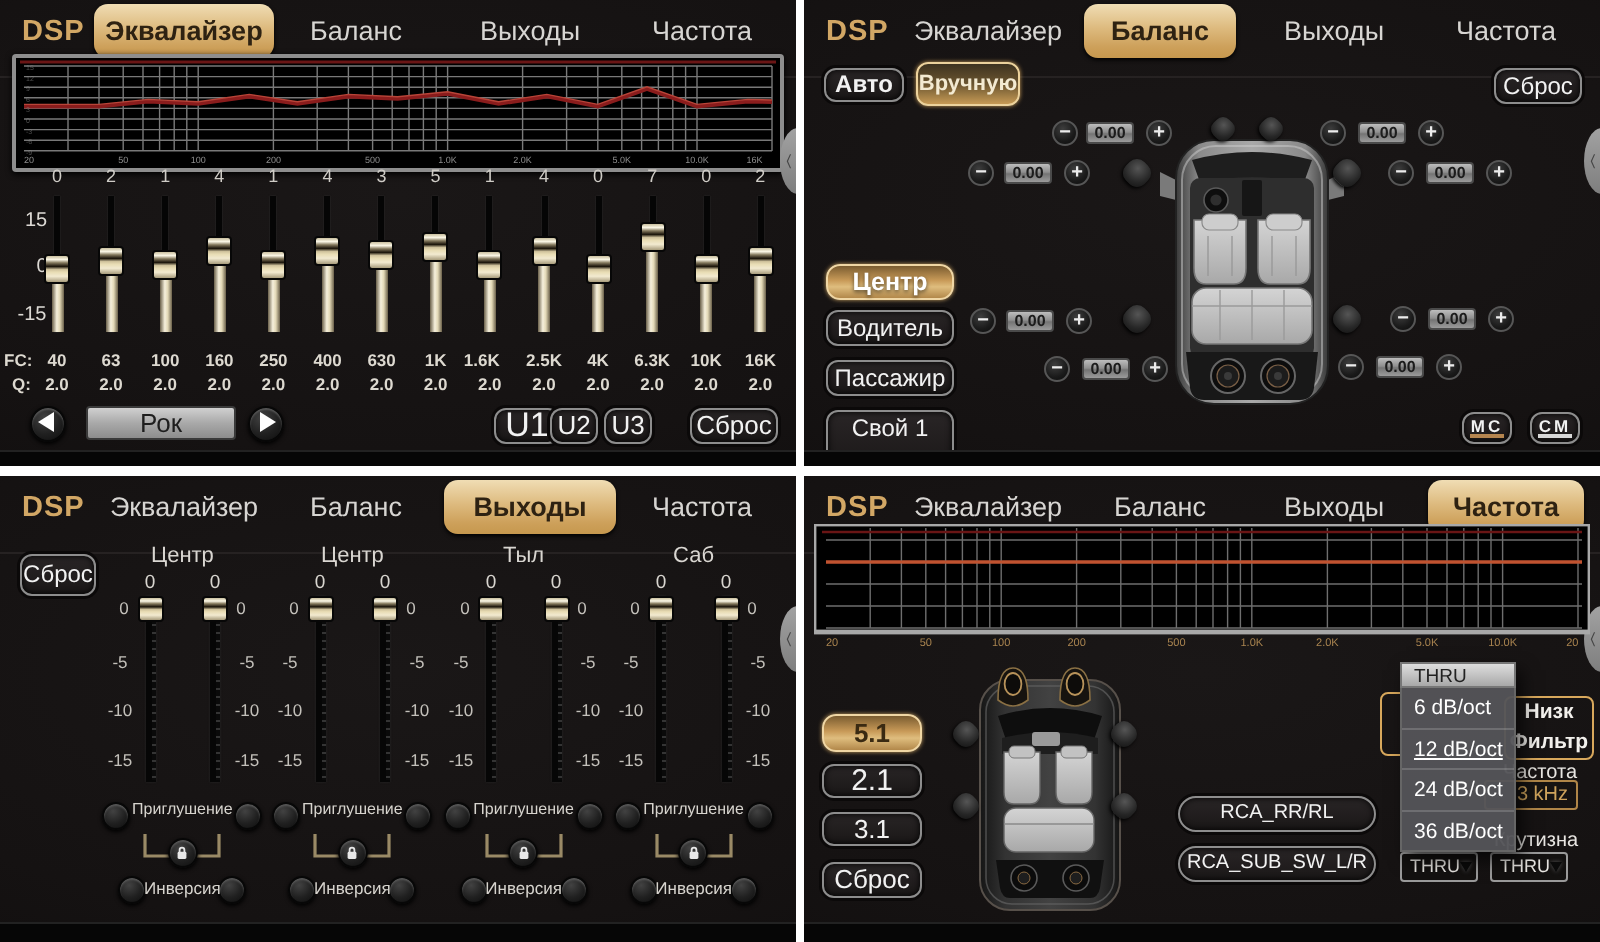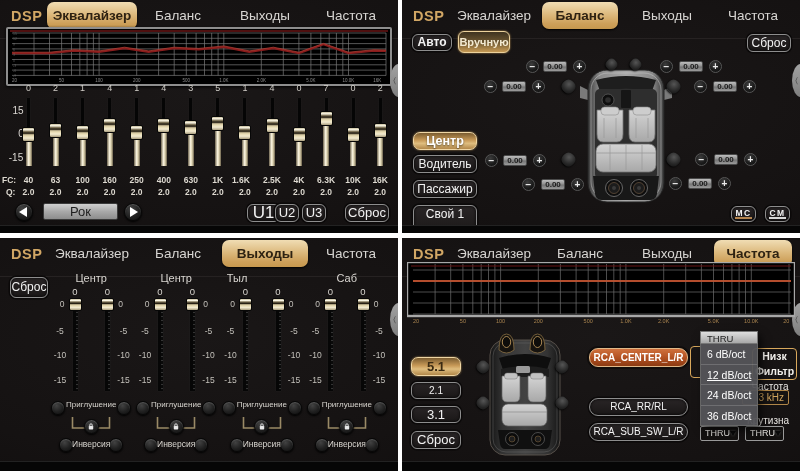--- a/index.html
+++ b/index.html
@@ -356,21 +356,21 @@
       <path d="M1.5,1 L1.5,12 L38.5,12 L38.5,1" fill="none" stroke="#9a8a66" stroke-width="1.6"></path>
     </svg>
     <div class="circ" style="left:168.8px;top:181px;width:15px;height:15px"></div>
     <svg style="position:absolute;left:173.2px;top:185px" width="6" height="7">
       <rect x=".8" y="2.9" width="4.4" height="3.6" rx=".7" fill="#e8e8e8"></rect>
       <path d="M1.8,3.2 V2 a1.2,1.2 0 0 1 2.4,0 V3.2" fill="none" stroke="#e8e8e8" stroke-width=".9"></path>
     </svg>
     <div class="circ" style="left:144.2px;top:200.0px;width:14px;height:14px"></div>
     <div class="circ" style="left:194.2px;top:200.0px;width:14px;height:14px"></div>
     <div style="position:absolute;left:148.2px;top:201px;width:56px;text-align:center;font-size:8.5px;color:#d7d4ce">Инверсия</div>
-    <div style="position:absolute;left:226.8px;top:34px;width:70px;text-align:left;font-size:11px;color:#d9d6d1">Тыл</div>
+    <div style="position:absolute;left:226.8px;top:34px;width:70px;text-align:center;font-size:11px;color:#d9d6d1">Тыл</div>
     <div style="position:absolute;left:235.5px;top:48px;width:20px;text-align:center;font-size:9.5px;color:#d9d6d0">0</div>
     <div style="position:absolute;left:243.0px;top:60px;width:5px;height:93px;background:#060606;box-shadow:0 0 1px #2a2a2a"></div>
     <div style="position:absolute;left:246.0px;top:62px;width:2px;height:90px;background:repeating-linear-gradient(180deg,#343434 0 1px,#0a0a0a 1px 4px)"></div>
     <div class="knob" style="left:239.0px;top:60px;height:13px"></div>
     <div style="position:absolute;left:226.5px;top:61px;width:12px;text-align:center;font-size:8.5px;color:#c3c0ba">0</div>
     <div style="position:absolute;left:222.5px;top:88px;width:16px;text-align:center;font-size:8.5px;color:#c3c0ba">-5</div>
     <div style="position:absolute;left:222.5px;top:112px;width:16px;text-align:center;font-size:8.5px;color:#c3c0ba">-10</div>
     <div style="position:absolute;left:222.5px;top:137px;width:16px;text-align:center;font-size:8.5px;color:#c3c0ba">-15</div>
     <div style="position:absolute;left:268.0px;top:48px;width:20px;text-align:center;font-size:9.5px;color:#d9d6d0">0</div>
     <div style="position:absolute;left:275.5px;top:60px;width:5px;height:93px;background:#060606;box-shadow:0 0 1px #2a2a2a"></div>
@@ -476,21 +476,21 @@
       <text x="93.6" y="61" fill="#a8834f" font-size="5.5px" text-anchor="middle">100</text>
       <text x="131.3" y="61" fill="#a8834f" font-size="5.5px" text-anchor="middle">200</text>
       <text x="181.2" y="61" fill="#a8834f" font-size="5.5px" text-anchor="middle">500</text>
       <text x="218.9" y="61" fill="#a8834f" font-size="5.5px" text-anchor="middle">1.0K</text>
       <text x="256.7" y="61" fill="#a8834f" font-size="5.5px" text-anchor="middle">2.0K</text>
       <text x="306.5" y="61" fill="#a8834f" font-size="5.5px" text-anchor="middle">5.0K</text>
       <text x="344.3" y="61" fill="#a8834f" font-size="5.5px" text-anchor="middle">10.0K</text>
       <text x="379.2" y="61" fill="#a8834f" font-size="5.5px" text-anchor="middle">20</text>
     </svg>
     <div class="gbtn" style="left:9px;top:119px;width:50px;height:19px;font-size:13px;line-height:17px;color:#3a2a12;text-shadow:none">5.1</div>
-    <div class="btn" style="left:9px;top:144px;width:50px;height:17px;font-size:10px;line-height:15px">2.1</div>
+    <div class="btn" style="left:9px;top:144px;width:50px;height:17px;font-size:15px;line-height:15px">2.1</div>
     <div class="btn" style="left:9px;top:168px;width:50px;height:17px;font-size:13px;line-height:15px">3.1</div>
     <div class="btn" style="left:9px;top:193px;width:50px;height:18px;font-size:13px;line-height:16px">Сброс</div>
     <svg style="position:absolute;left:72px;top:92px" width="96" height="130" viewBox="0 0 96 130">
       <defs>
         <linearGradient id="c4b" x1="0" y1="0" x2="1" y2="0">
           <stop offset="0" stop-color="#151515"></stop>
           <stop offset=".18" stop-color="#333"></stop>
           <stop offset=".5" stop-color="#424242"></stop>
           <stop offset=".82" stop-color="#333"></stop>
           <stop offset="1" stop-color="#151515"></stop>
@@ -518,21 +518,20 @@
       <path d="M24,100 h54 l-2,14 q-1,5 -5,5 h-40 q-4,0 -5,-5 Z" fill="#101010"></path>
       <circle cx="38" cy="109" r="6.5" fill="#0b0b0b" stroke="#5a5a5a" stroke-width=".8"></circle>
       <circle cx="38" cy="109" r="3" fill="#1e1e1e" stroke="#8a6a42" stroke-width=".5"></circle>
       <circle cx="64" cy="109" r="6.5" fill="#0b0b0b" stroke="#5a5a5a" stroke-width=".8"></circle>
       <circle cx="64" cy="109" r="3" fill="#1e1e1e" stroke="#8a6a42" stroke-width=".5"></circle>
     </svg>
     <div style="position:absolute;left:75px;top:123px;width:12px;height:12px;background:radial-gradient(circle at 40% 35%,#555,#262626 60%,#101010);border-radius:40%;transform:rotate(45deg);box-shadow:0 1px 2px #000"></div>
     <div style="position:absolute;left:154px;top:123px;width:12px;height:12px;background:radial-gradient(circle at 40% 35%,#555,#262626 60%,#101010);border-radius:40%;transform:rotate(45deg);box-shadow:0 1px 2px #000"></div>
     <div style="position:absolute;left:75px;top:159px;width:12px;height:12px;background:radial-gradient(circle at 40% 35%,#555,#262626 60%,#101010);border-radius:40%;transform:rotate(45deg);box-shadow:0 1px 2px #000"></div>
     <div style="position:absolute;left:154px;top:159px;width:12px;height:12px;background:radial-gradient(circle at 40% 35%,#555,#262626 60%,#101010);border-radius:40%;transform:rotate(45deg);box-shadow:0 1px 2px #000"></div>
-    <div style="position:absolute;left:187px;top:110px;width:99px;height:19px;border:1px solid #e0b888;border-radius:9px;background:linear-gradient(180deg,#d0713d 0%,#b35222 50%,#8c3a12 100%);color:#fff;font-size:10px;font-weight:bold;text-align:center;line-height:17px;box-shadow:0 0 0 2px #100d0c">RCA_CENTER_L/R</div>
     <div class="btn" style="left:187px;top:160px;width:99px;height:18px;font-size:10px;line-height:16px;border-radius:9px">RCA_RR/RL</div>
     <div class="btn" style="left:187px;top:185px;width:99px;height:18px;font-size:10px;line-height:16px;border-radius:9px">RCA_SUB_SW_L/R</div>
     <div style="position:absolute;left:288px;top:108px;width:11px;height:32px;overflow:hidden">
       <div style="width:64px;height:32px;border:1px solid #d8a85c;border-radius:4px;color:#f2f0ec;font-size:10.5px;font-weight:bold;text-align:center;line-height:15px">Высок<br>Фильтр</div>
     </div>
     <div style="position:absolute;left:350px;top:110px;width:45px;height:32px;border:1px solid #d8a85c;border-radius:4px;color:#f2f0ec;font-size:10.5px;font-weight:bold;text-align:center;line-height:15px">Низк<br>Фильтр</div>
     <div style="position:absolute;left:340px;top:143px;width:56px;text-align:center;font-size:10px;color:#e8e6e2">Частота</div>
     <div style="position:absolute;left:340px;top:152px;width:47px;height:15px;border:1px solid #b08648;border-radius:2px;background:#161312;color:#cfa35c;font-size:10px;text-align:right;line-height:13px;padding-right:4px">3 kHz</div>
     <div style="position:absolute;left:338px;top:177px;width:56px;text-align:center;font-size:10px;color:#e8e6e2">Крутизна</div>
     <div style="position:absolute;left:298px;top:188px;width:39px;height:15px;border:1px solid #9a9a9a;border-radius:2px;background:#131110;color:#e8e6e2;font-size:9px;line-height:13px;padding-left:4px">THRU<span style="position:absolute;right:2px;top:4px;width:0;height:0;border-left:3.5px solid transparent;border-right:3.5px solid transparent;border-top:5px solid #0a0a0a;filter:drop-shadow(0 0 1px #555)"></span></div>

